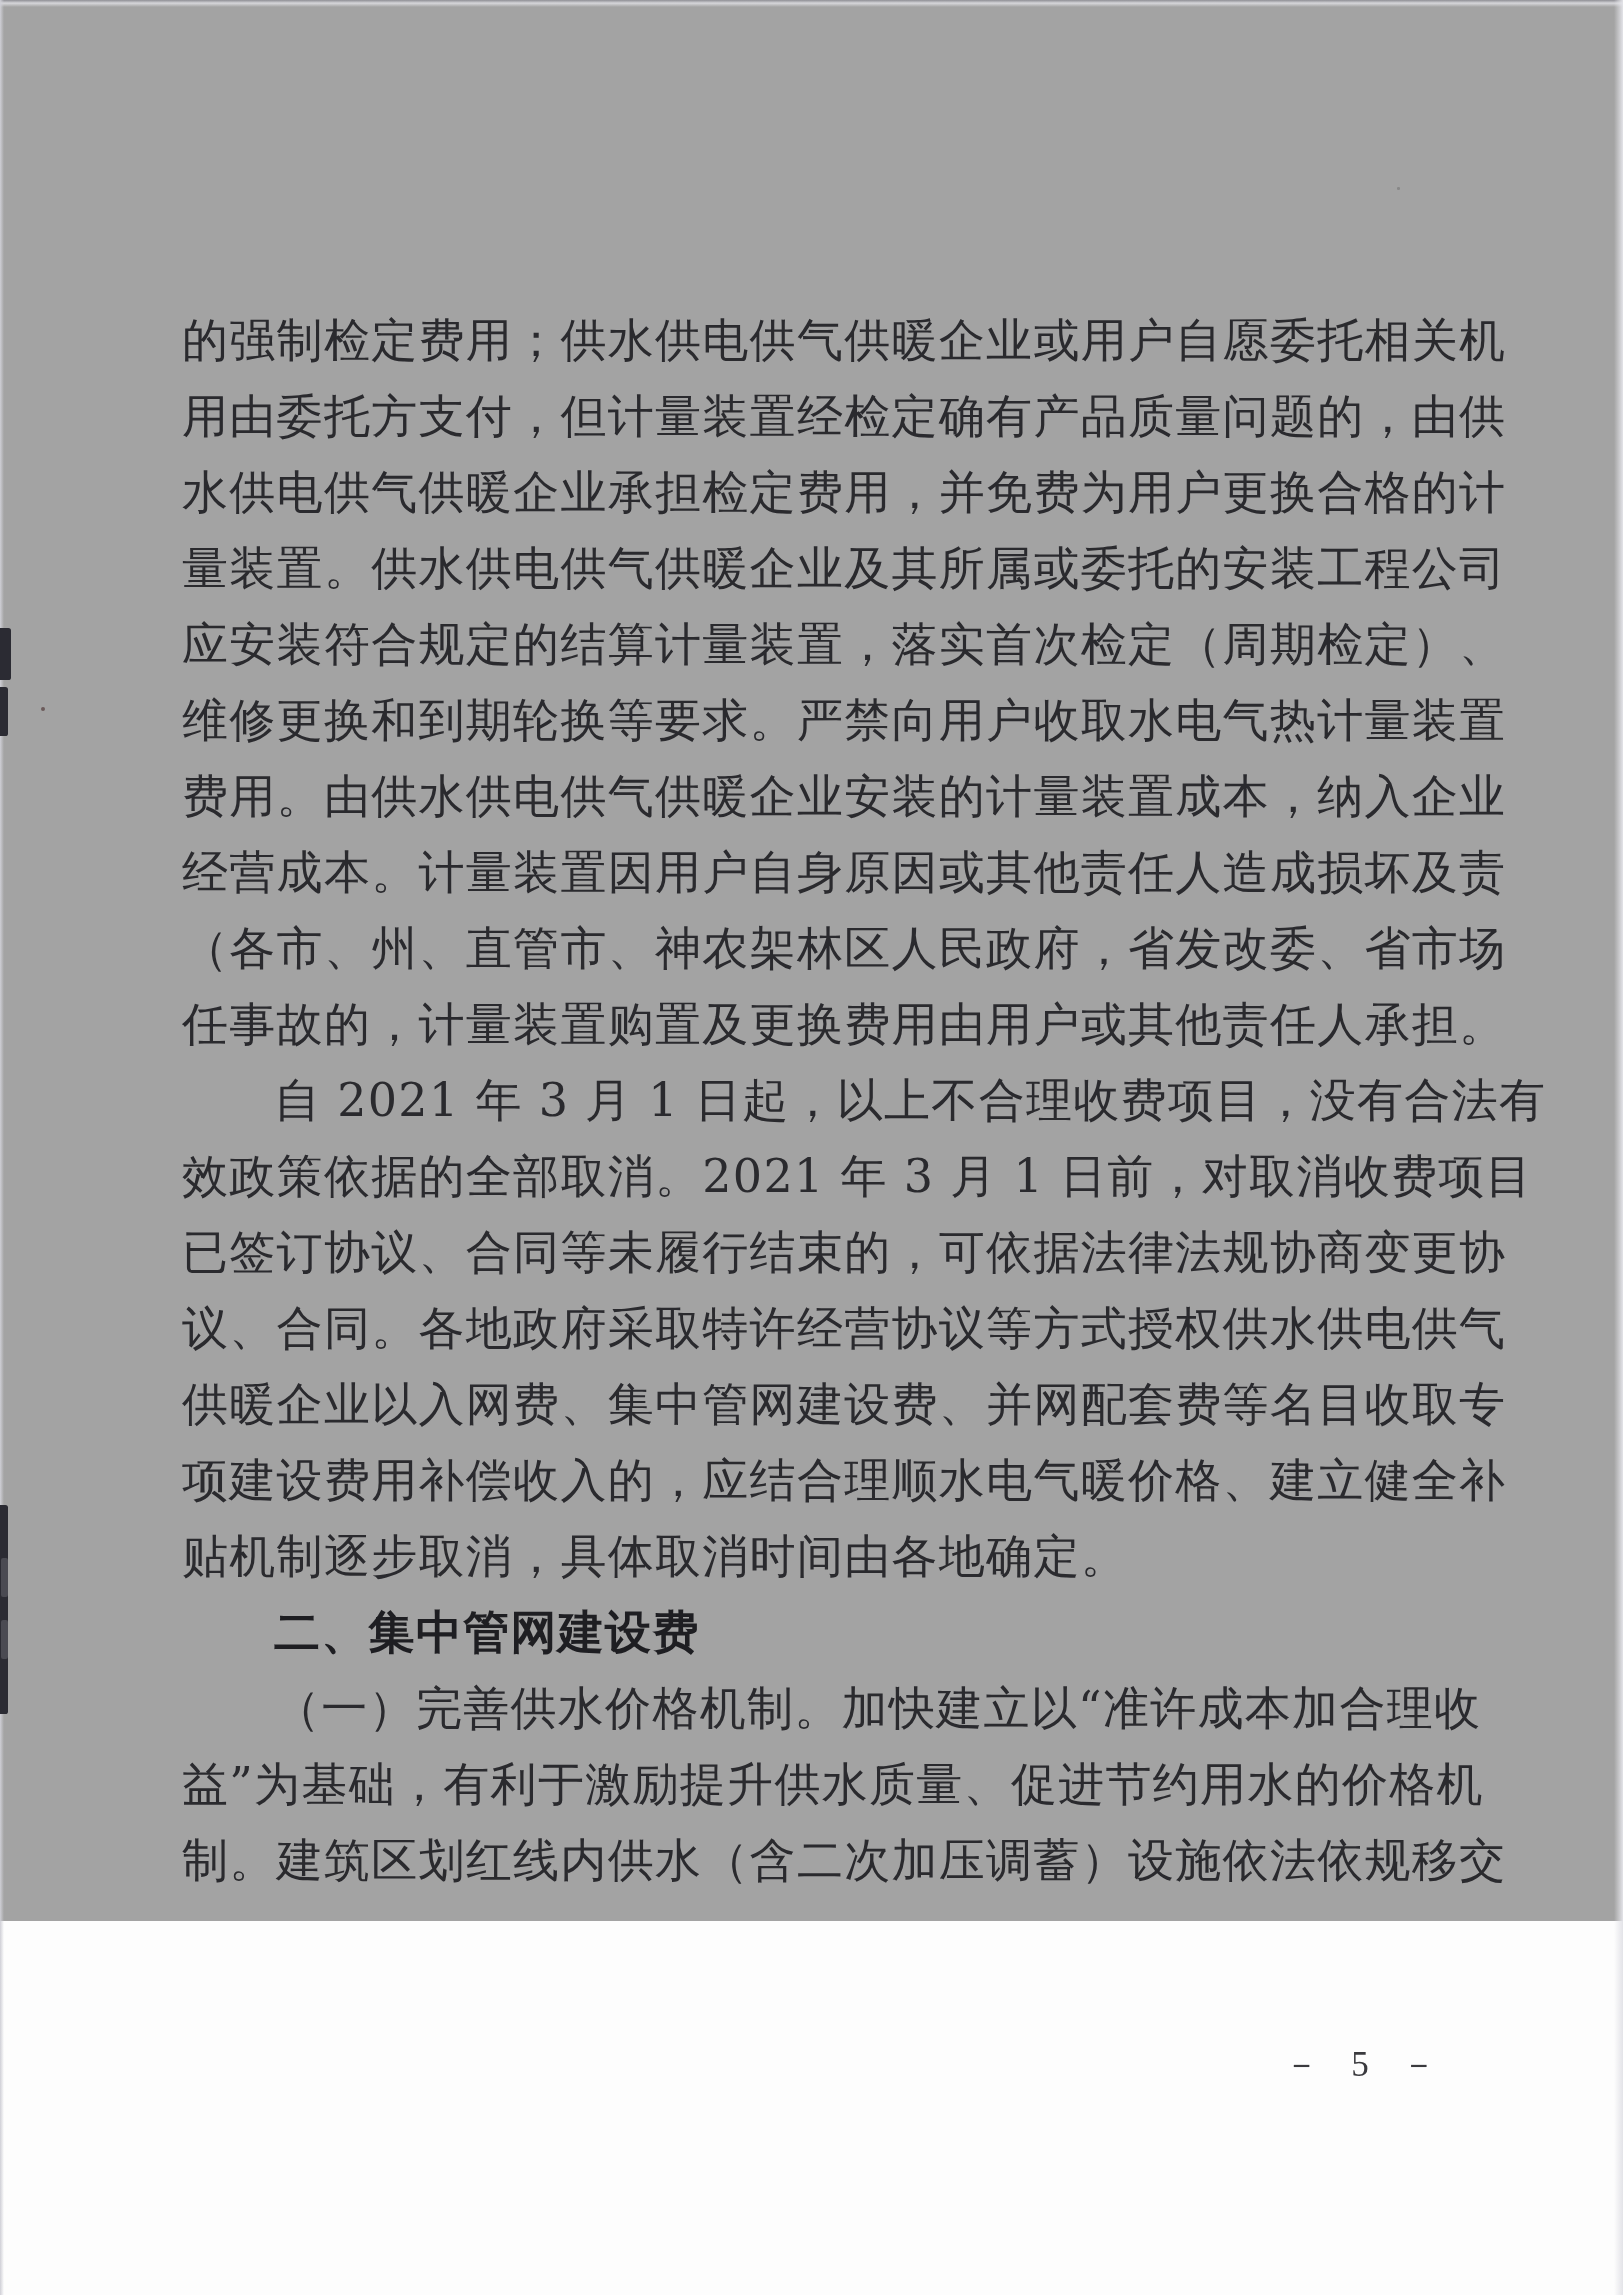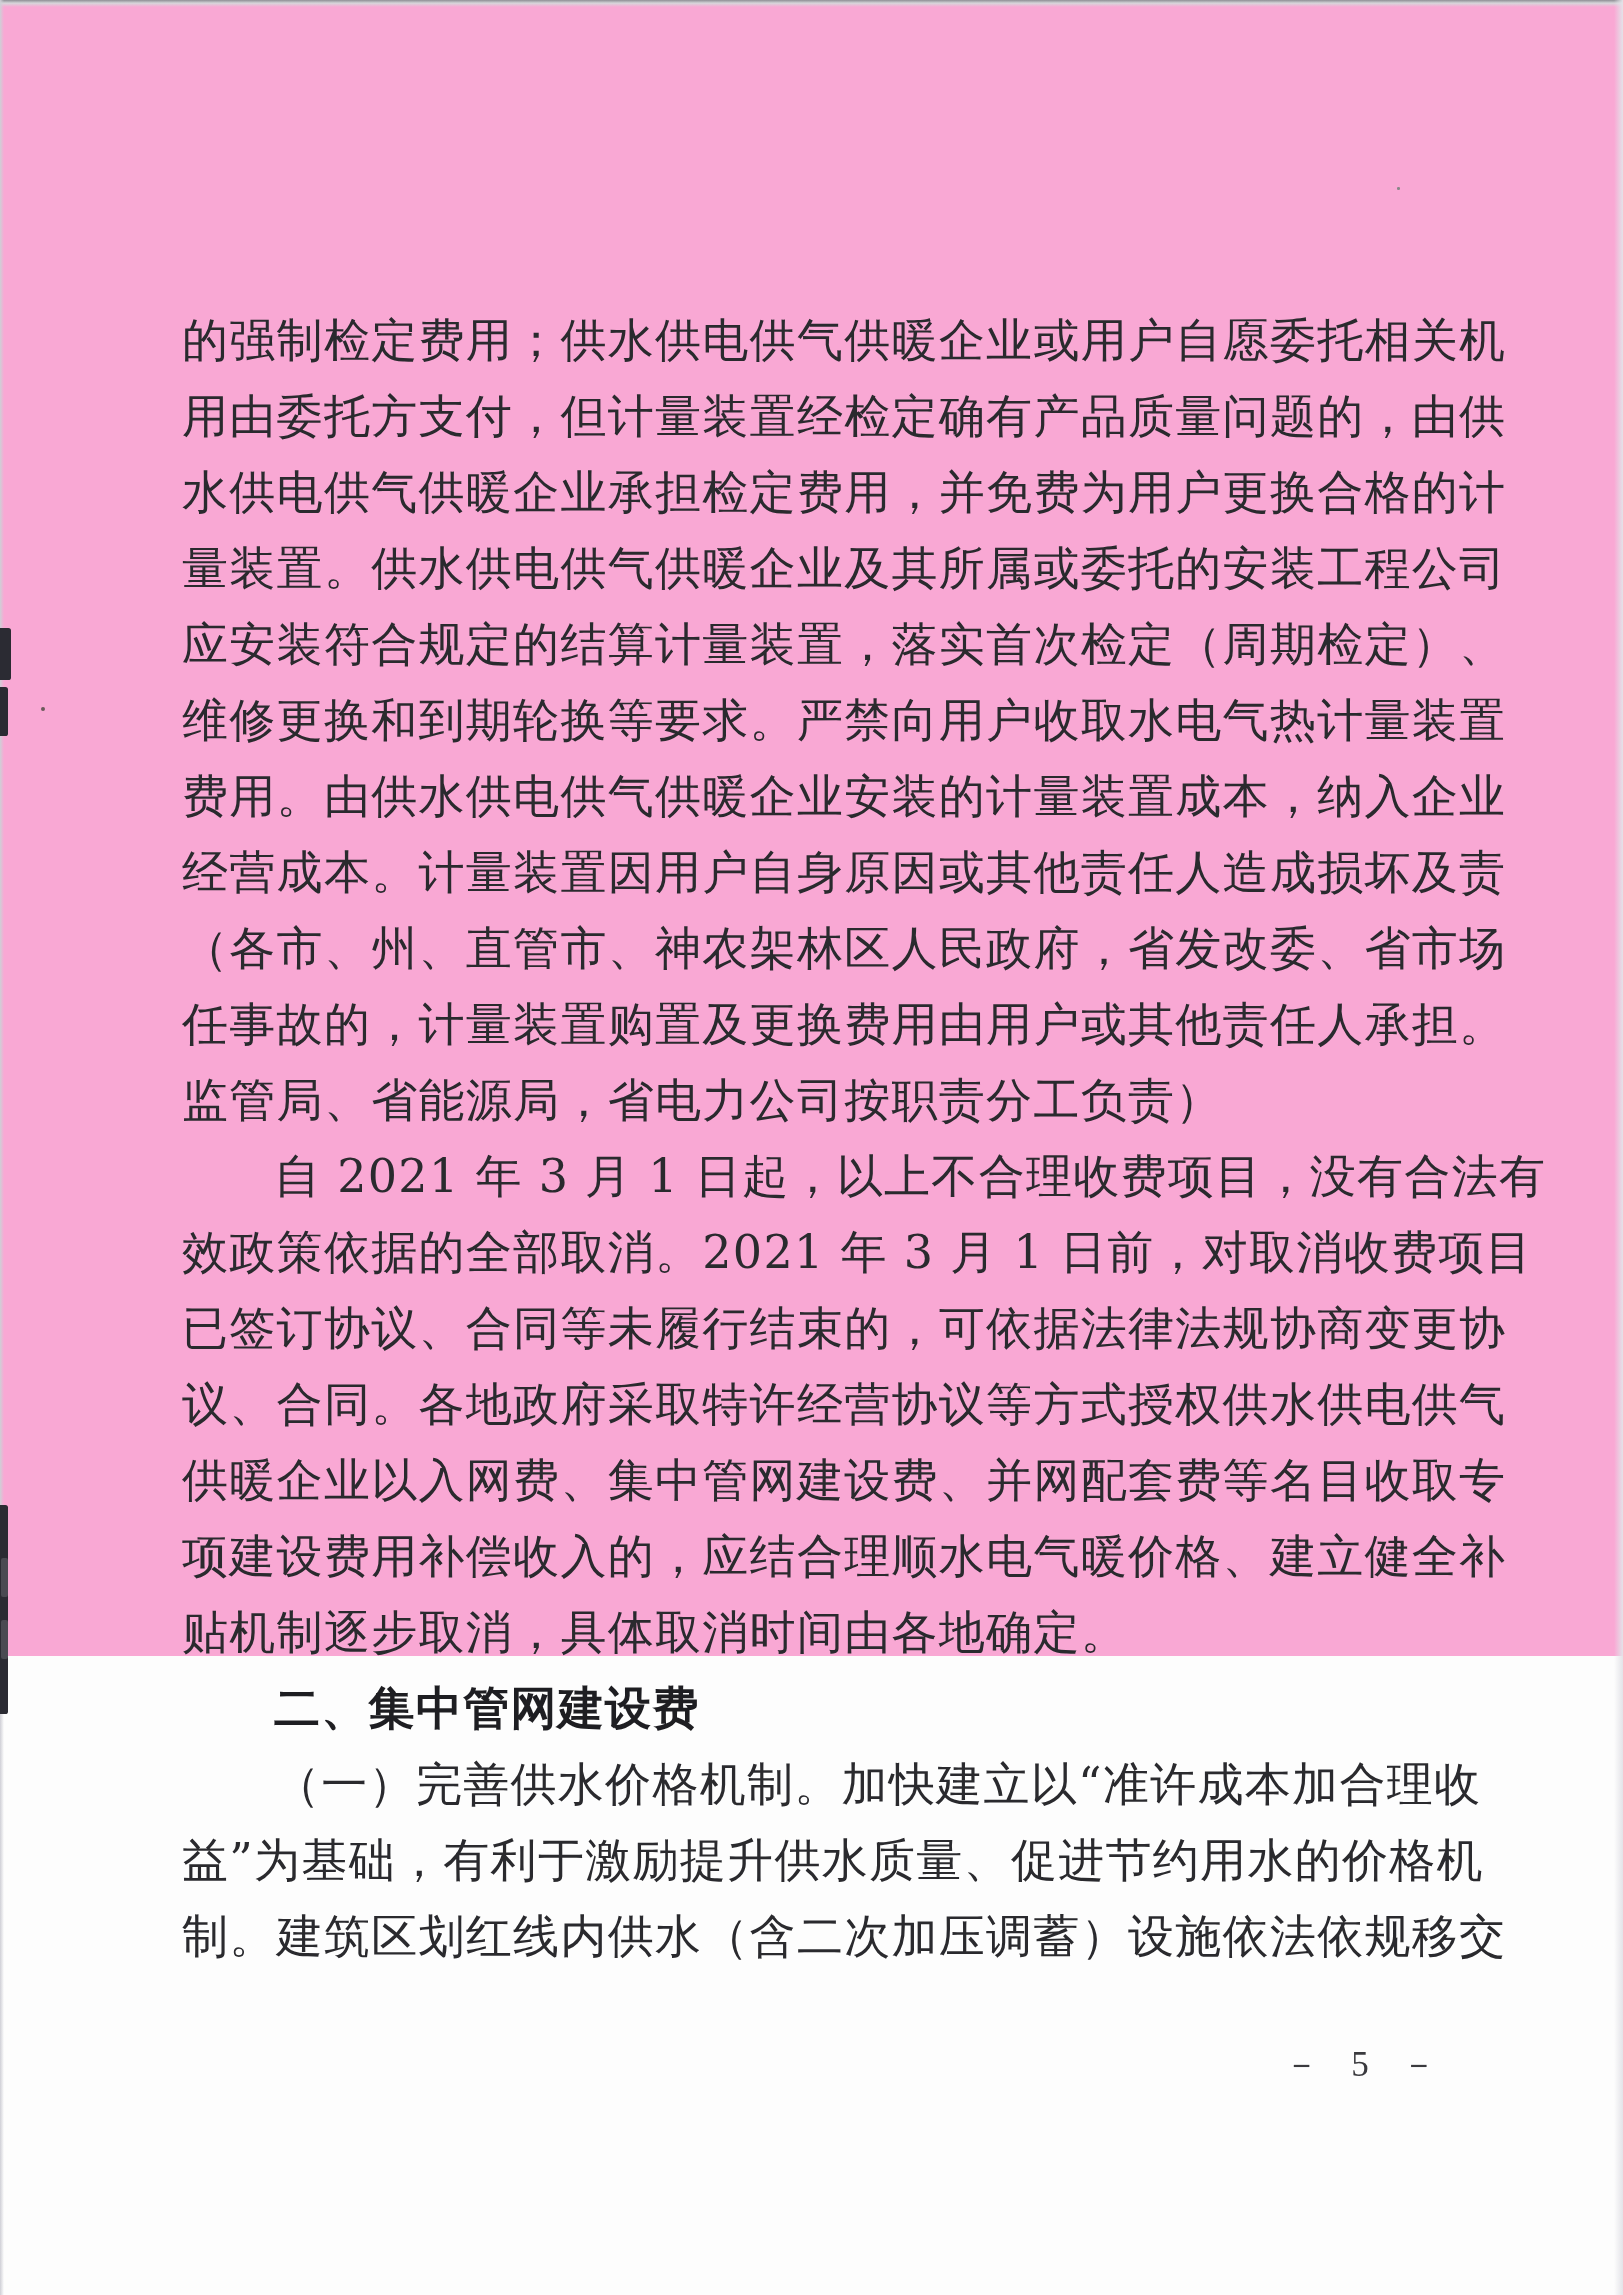--- a/index.html
+++ b/index.html
@@ -11,22 +11,22 @@
       width: 1623px;
       height: 2295px;
       position: relative;
       overflow: hidden;
       background: #fdfdfd;
     }
     .page {
       position: absolute;
       left: 0; top: 0;
       width: 1623px;
-      height: 1656px;
-      background: #f9a8d4;
+      height: 1921px;
+      background: #a3a3a3;
     }
     .scan-top-shadow {
       position: absolute;
       left: 0; top: 0;
       width: 1623px;
       height: 6.5px;
       background: linear-gradient(to bottom, #8e8e94 0%, #d6d6da 45%, rgba(252,252,253,0) 100%);
     }
     .scan-right-shadow {
       position: absolute;
@@ -123,21 +123,20 @@
     <div class="line">的强制检定费用；供水供电供气供暖企业或用户自愿委托相关机</div>
     <div class="line">用由委托方支付，但计量装置经检定确有产品质量问题的，由供</div>
     <div class="line">水供电供气供暖企业承担检定费用，并免费为用户更换合格的计</div>
     <div class="line">量装置。供水供电供气供暖企业及其所属或委托的安装工程公司</div>
     <div class="line">应安装符合规定的结算计量装置，落实首次检定（周期检定）、</div>
     <div class="line">维修更换和到期轮换等要求。严禁向用户收取水电气热计量装置</div>
     <div class="line">费用。由供水供电供气供暖企业安装的计量装置成本，纳入企业</div>
     <div class="line">经营成本。计量装置因用户自身原因或其他责任人造成损坏及责</div>
     <div class="line">（各市、州、直管市、神农架林区人民政府，省发改委、省市场</div>
     <div class="line">任事故的，计量装置购置及更换费用由用户或其他责任人承担。</div>
-    <div class="line last">监管局、省能源局，省电力公司按职责分工负责）</div>
     <div class="line indent">自 2021 年 3 月 1 日起，以上不合理收费项目，没有合法有</div>
     <div class="line">效政策依据的全部取消。2021 年 3 月 1 日前，对取消收费项目</div>
     <div class="line">已签订协议、合同等未履行结束的，可依据法律法规协商变更协</div>
     <div class="line">议、合同。各地政府采取特许经营协议等方式授权供水供电供气</div>
     <div class="line">供暖企业以入网费、集中管网建设费、并网配套费等名目收取专</div>
     <div class="line">项建设费用补偿收入的，应结合理顺水电气暖价格、建立健全补</div>
     <div class="line last">贴机制逐步取消，具体取消时间由各地确定。</div>
     <div class="line indent heading">二、集中管网建设费</div>
     <div class="line indent">（一）完善供水价格机制。加快建立以“准许成本加合理收</div>
     <div class="line">益”为基础，有利于激励提升供水质量、促进节约用水的价格机</div>

